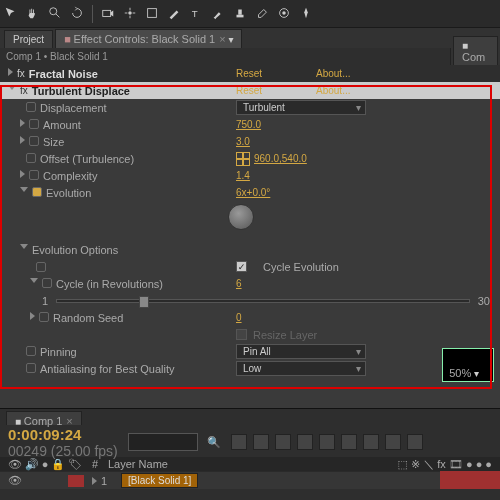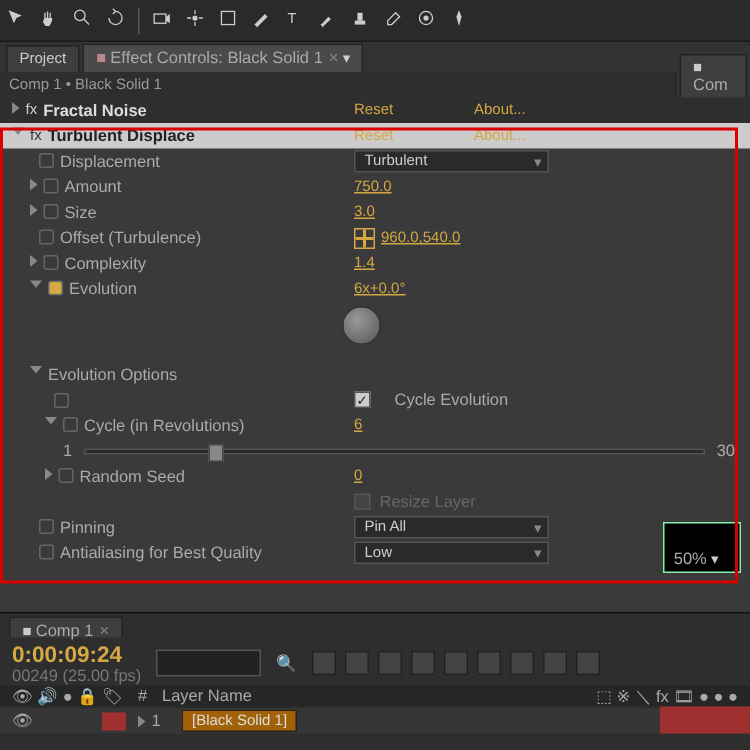--- a/index.html
+++ b/index.html
@@ -25,21 +25,21 @@
 .sel{background:#2a2a2a;border:1px solid #555;padding:1px 18px 1px 6px;font-size:10px;color:#ccc;position:relative;min-width:130px}
 .sel:after{content:"▾";position:absolute;right:4px;color:#888}
 .knob{width:26px;height:26px;border-radius:50%;background:radial-gradient(circle at 40% 35%,#999,#555);border:1px solid #333;margin-left:228px}
 .slider{height:4px;background:#2a2a2a;border:1px solid #555;flex:1;margin:0 8px;position:relative}
 .slider:before{content:"";position:absolute;left:20%;top:-4px;width:8px;height:10px;background:#888;border:1px solid #444}
 .chk{width:11px;height:11px;background:#ccc;border:1px solid #555;display:inline-flex;align-items:center;justify-content:center;color:#222;font-size:9px}
 .timeline{position:absolute;bottom:0;left:0;right:0;height:92px;background:#2e2e2e;border-top:1px solid #111}
 .tltabs{height:18px;display:flex;padding:2px 6px}
 .tltop{height:30px;display:flex;align-items:center;padding:0 8px;gap:10px}
 .tc{color:#d4a843;font-size:15px;font-weight:bold}
-.tcsub{color:#777;font-size:11px}
+.tcsub{color:#777;font-size:14px}
 .srch{background:#222;border:1px solid #555;padding:2px 4px;width:70px}
 .icnrow{display:flex;gap:6px;flex:1}
 .icnrow span{width:16px;height:16px;background:#444;border:1px solid #222}
 .tlcols{height:14px;background:#262626;display:flex;align-items:center;padding:0 8px;font-size:9px;color:#888}
 .tlrow{height:18px;background:#363636;display:flex;align-items:center;padding:0 8px;border-top:1px solid #2a2a2a}
 .layerbox{background:#a16207;border:1px solid #222;padding:1px 6px;font-size:10px;color:#ddd}
 .redbar{position:absolute;right:0;top:62px;width:60px;height:18px;background:#a03030}
 .rside{position:absolute;right:0;top:48px;width:50px;height:310px;background:#333;border-left:1px solid #222}
 .zoompct{position:absolute;right:6px;bottom:118px;background:#000000;border:1px solid #86efac;padding:18px 14px 2px 6px;color:#ccc;font-size:10px}
 </style>

